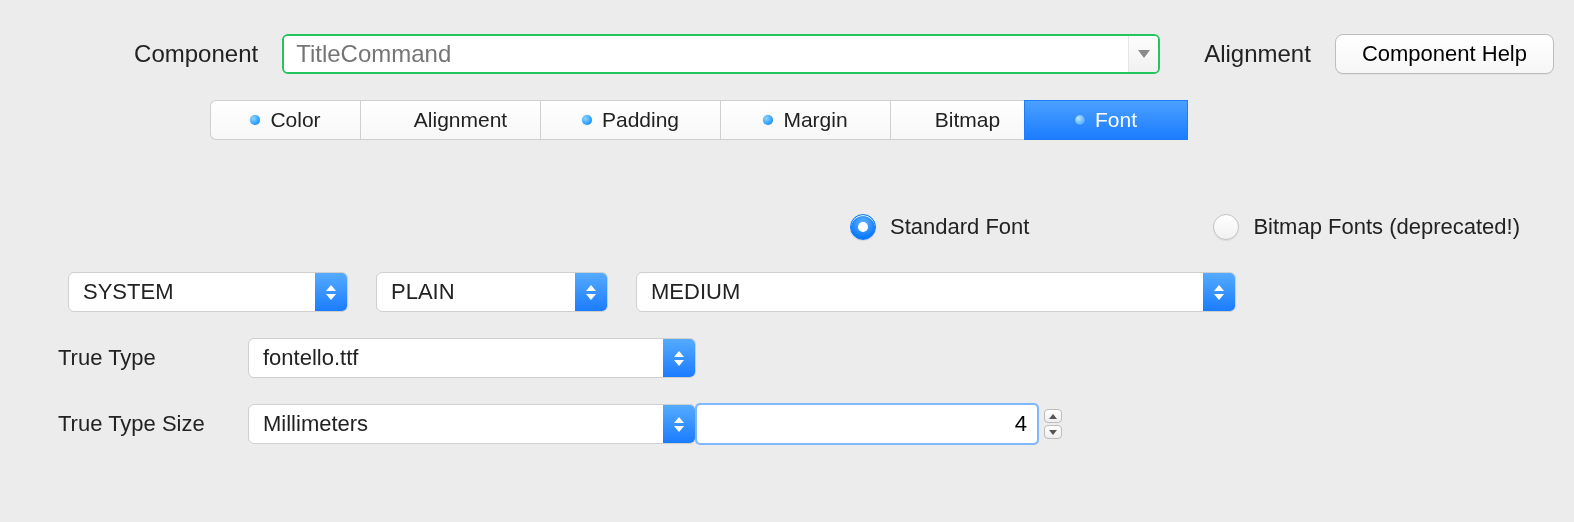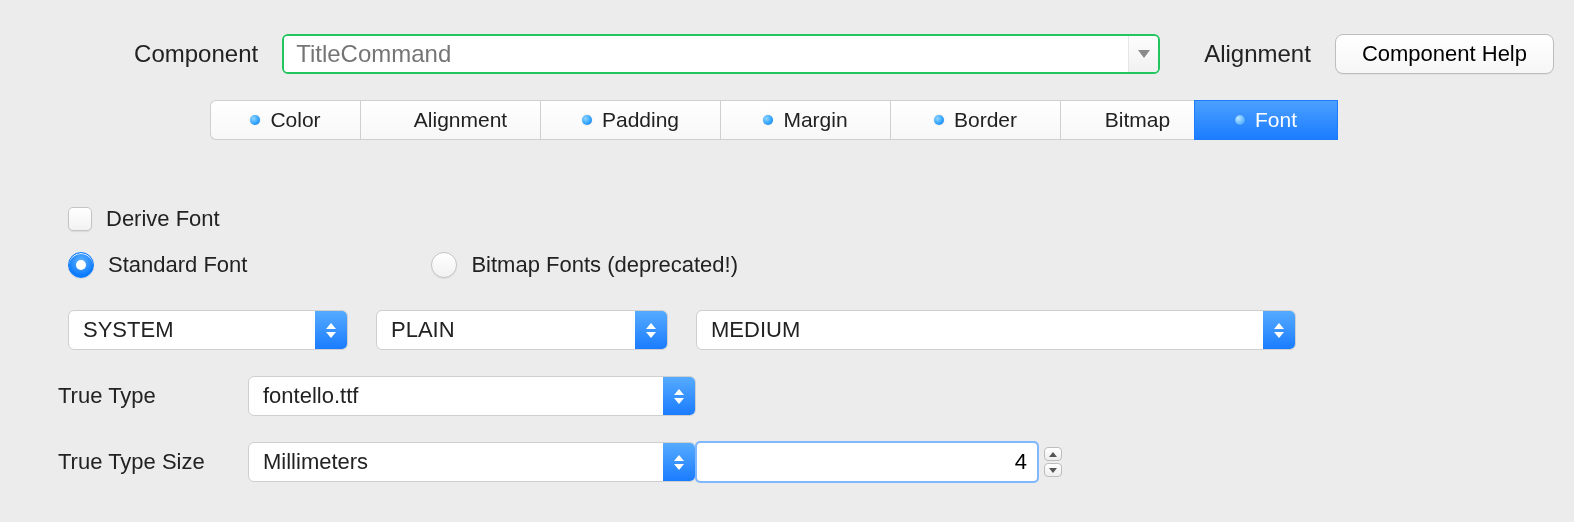--- a/index.html
+++ b/index.html
@@ -124,21 +124,21 @@
     margin: 0 20px 0 34px;
     padding-top: 60px;
   }
 
   .ck-row, .radio-row {
     display: flex;
     align-items: center;
     gap: 14px;
     padding: 6px 34px;
   }
-  .radio-row { gap: 14px; padding-top: 14px; }
+  .radio-row { gap: 14px; padding-top: 14px; justify-content: flex-end; }
   .radio-group2 { margin-left: 170px; display:flex; align-items:center; gap:14px;}
 
   .checkbox {
     width: 24px; height: 24px;
     border: 1px solid #c4c4c4;
     border-radius: 5px;
     background: linear-gradient(#ffffff,#f2f2f2);
     box-shadow: inset 0 1px 0 #fff, 0 1px 1px rgba(0,0,0,0.08);
     cursor: pointer;
   }
@@ -206,21 +206,21 @@
     border-bottom:6px solid #fff;
   }
   .dd-handle .dn {
     width:0;height:0;
     border-left:5px solid transparent;
     border-right:5px solid transparent;
     border-top:6px solid #fff;
   }
 
   .w-system { width: 280px; }
-  .w-plain  { width: 292px; }
+  .w-plain  { width: 232px; }
   .w-medium { width: 600px; }
   .w-font   { width: 448px; }
   .w-unit   { width: 448px; }
 
   
   .label-row {
     display: flex;
     align-items: center;
     padding: 26px 34px 0 24px;
   }
@@ -295,40 +295,32 @@
     <span>Alignment</span>
   </div>
   <div class="tab" style="width:180px">
     <span class="ind"></span>
     <span>Padding</span>
   </div>
   <div class="tab" style="width:170px">
     <span class="ind"></span>
     <span>Margin</span>
   </div>
-  <div class="tab" style="width:170px">
-    <span class="ind"></span>
-    <span>Border</span>
-  </div>
   <div class="tab" style="width:134px">
     <span class="ind-blank"></span>
     <span>Bitmap</span>
   </div>
-  <div class="tab selected" style="width:144px">
+  <div class="tab selected" style="width:164px">
     <span class="ind"></span>
     <span>Font</span>
   </div>
 </div>
 
 <div class="panel">
 
-  <div class="ck-row">
-    <div class="checkbox"></div>
-    <div class="ck-label">Derive Font</div>
-  </div>
 
   <div class="radio-row">
     <div class="radio checked"></div>
     <div class="rd-label">Standard Font</div>
 
     <div class="radio-group2">
       <div class="radio"></div>
       <div class="rd-label">Bitmap Fonts (deprecated!)</div>
     </div>
   </div>

